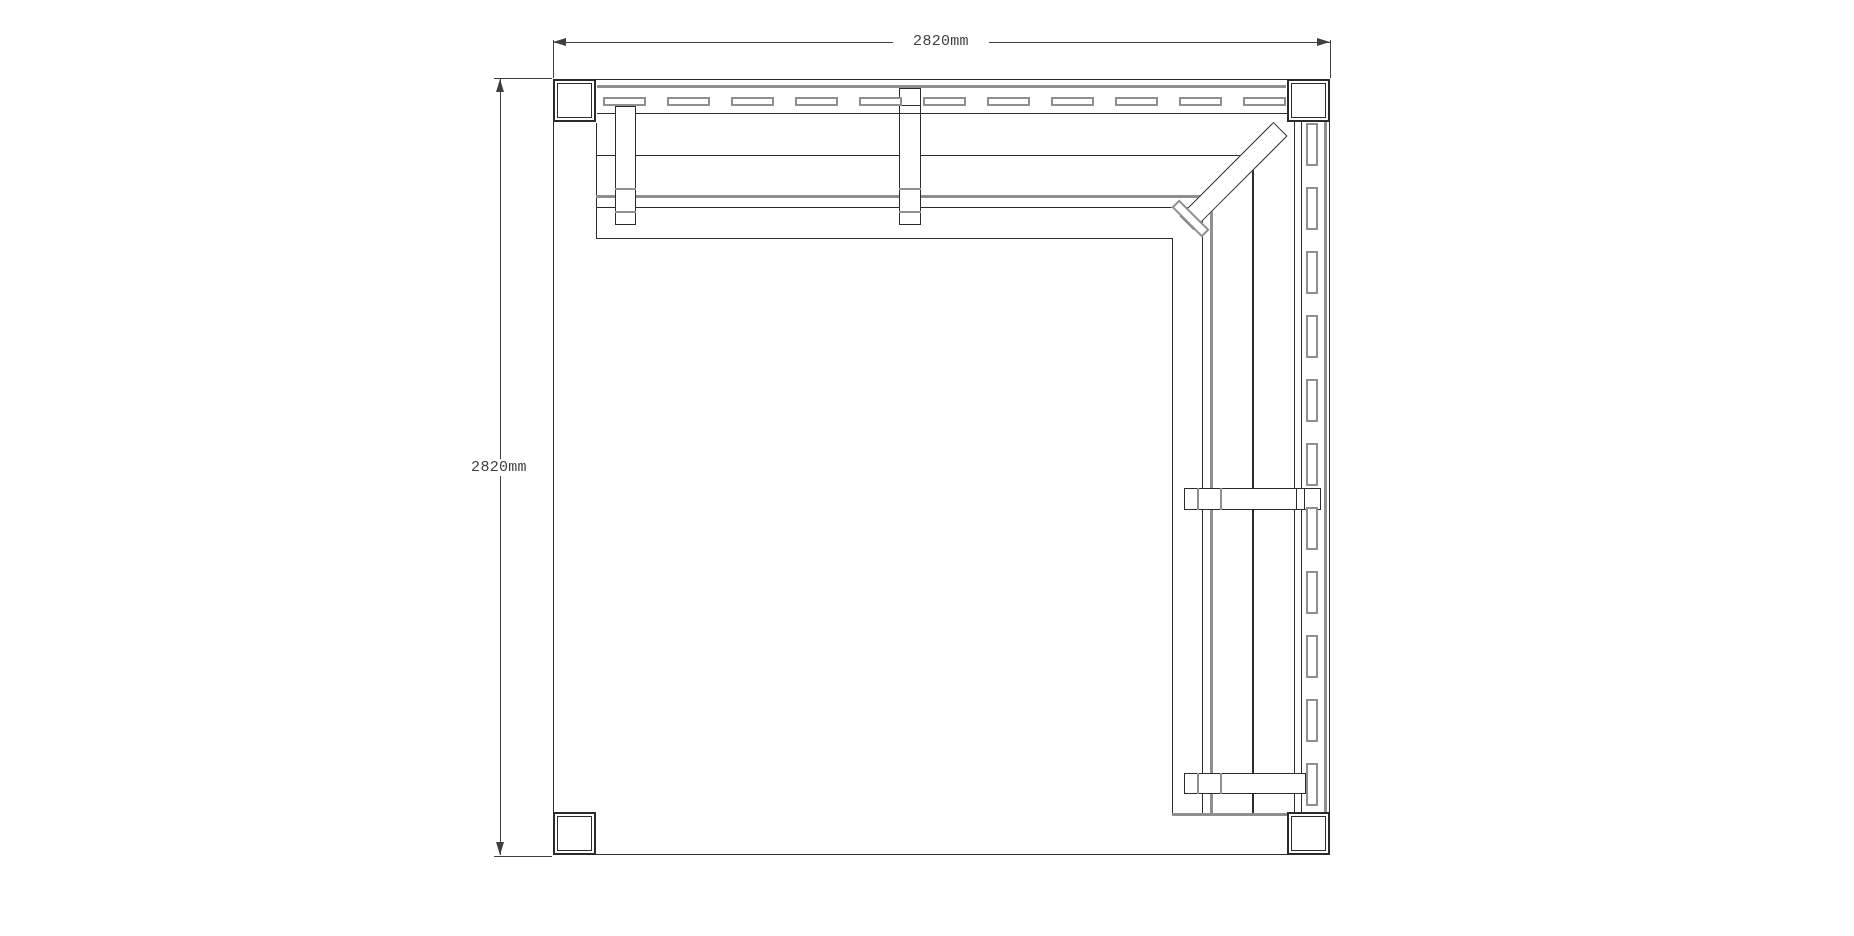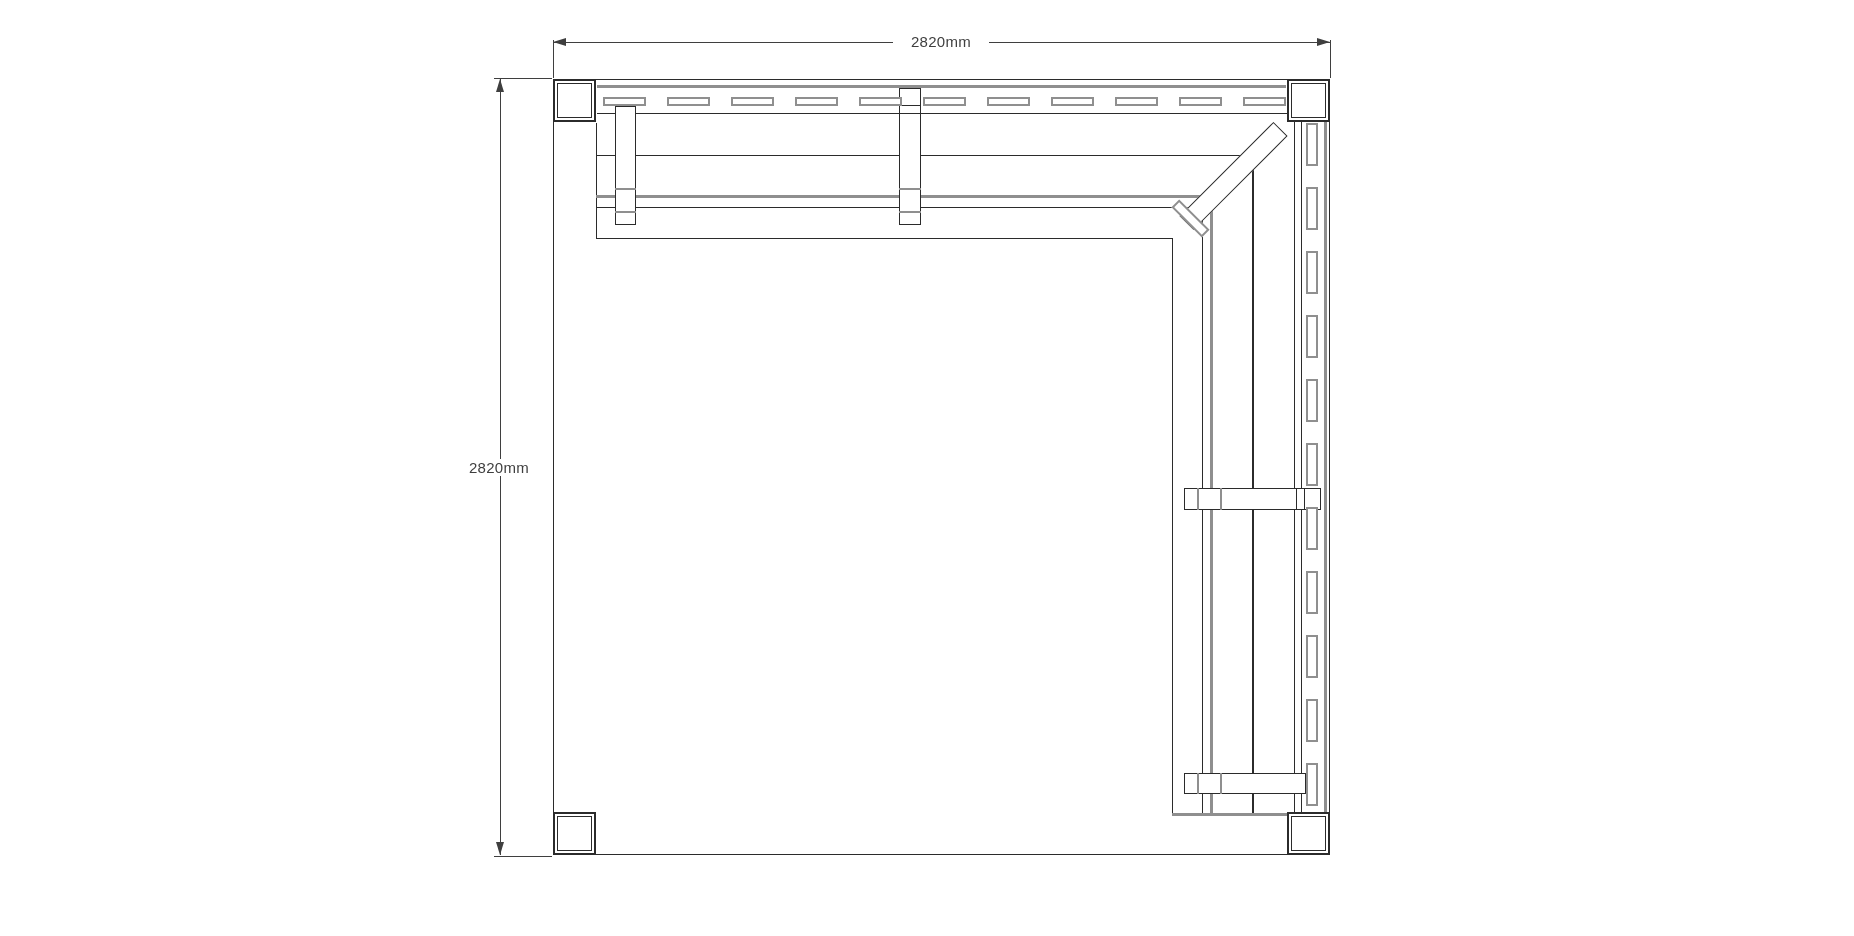--- a/index.html
+++ b/index.html
@@ -7,21 +7,21 @@
     --gray:#8f8f8f;
     --dim:#3f3f3f;
     --bg:#ffffff;
   }
   html,body{margin:0;padding:0;background:var(--bg);}
   #canvas{
     position:relative;
     width:1854px;height:936px;
     background:var(--bg);
     overflow:hidden;
-    font-family:Liberation Sans, sans-serif;
+    font-family:Liberation Mono, monospace;
   }
   .abs{position:absolute;}
   .hline{position:absolute;height:1px;background:var(--ink);}
   .vline{position:absolute;width:1px;background:var(--ink);}
   .hgray{position:absolute;height:3px;background:var(--gray);}
   .vgray{position:absolute;width:3px;background:var(--gray);}
   .dimline-h{position:absolute;height:1px;background:var(--dim);}
   .dimline-v{position:absolute;width:1px;background:var(--dim);}
   .post{
     position:absolute;width:43px;height:43px;

